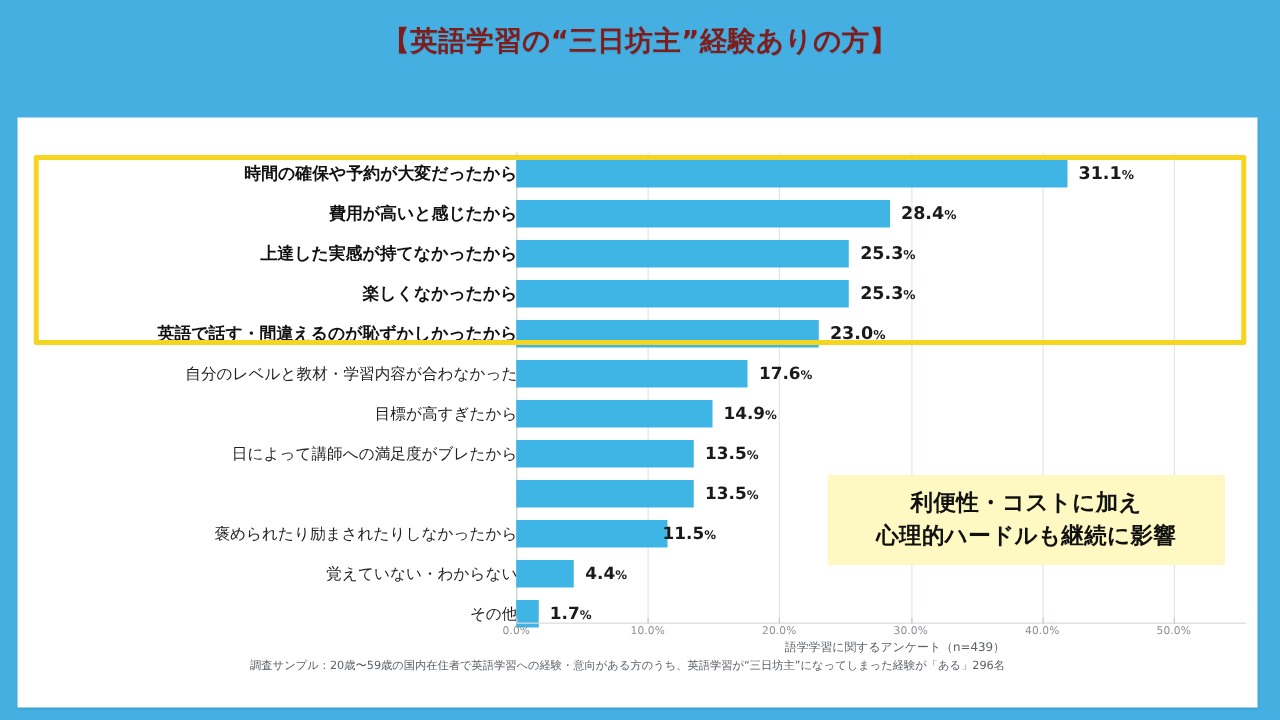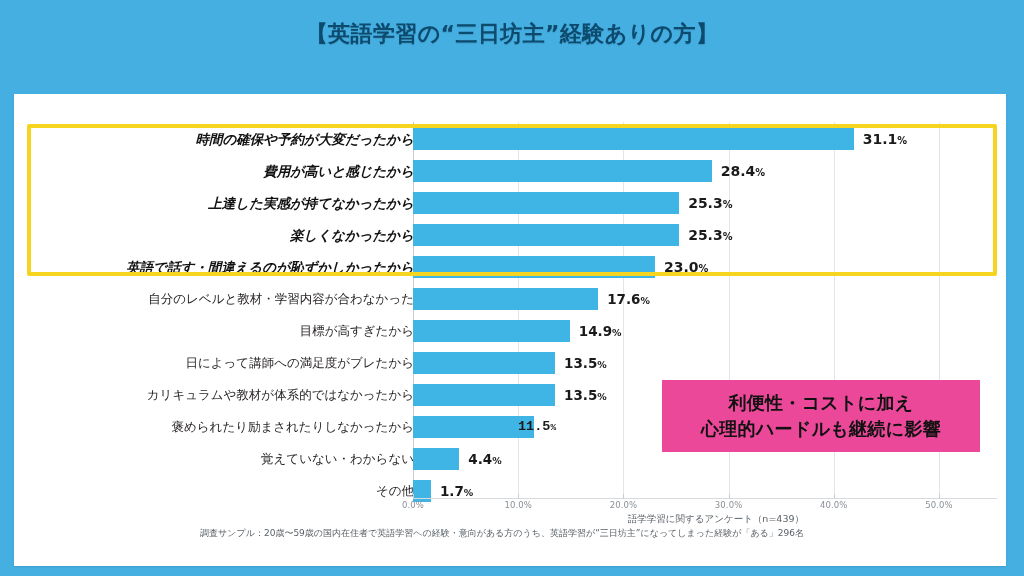--- a/index.html
+++ b/index.html
@@ -8,21 +8,21 @@
     overflow: hidden;
     font-family: "DejaVu Sans", "Liberation Sans", sans-serif;
   }
   body { background: #45AFE2; position: relative; }
 
   
   #title-block {
     position: absolute;
     left: 0; top: 18px; width: 1024px;
     text-align: center;
-    color: #0c4a6e;
+    color: #7f1d1d;
     font-weight: bold;
     font-size: 22px;
     line-height: 31px;
     letter-spacing: 0.4px;
     text-shadow: 0 1px 1px rgba(0,0,0,0.12);
   }
   #title-block .tline { display: block; white-space: nowrap; }
   #title-line2 { font-size: 23px; }
 
   
@@ -69,21 +69,20 @@
     height: 22px; line-height: 22px;
     white-space: nowrap;
     font-size: 12.5px;
     color: #231f20;
     text-align: right;
   }
   .row.top .row-label {
     font-weight: bold;
     font-size: 13.5px;
     color: #111111;
-    font-style: italic;
   }
   .bar {
     position: absolute;
     left: 399px; top: 0;
     height: 22px;
     background: #3FB5E5;
   }
   .row.top .bar { background: #35B0E3; }
   .bar-value {
     position: absolute;
@@ -120,21 +119,21 @@
     position: absolute;
     top: 400px; width: 1px; height: 5px;
     background: #C9CDD1;
   }
 
   
   #callout {
     position: absolute;
     left: 648px; top: 286px;
     width: 318px; height: 72px;
-    background: #ec4899;
+    background: #fef9c3;
     display: flex;
     flex-direction: column;
     align-items: center;
     justify-content: center;
     text-align: center;
   }
   #callout span {
     display: block;
     color: #111111;
     font-weight: bold;
@@ -211,28 +210,27 @@
           <div class="row-label">目標が高すぎたから</div>
           <div class="bar" style="width: 156.748px; height: 22px; background: rgb(63, 181, 229);"></div>
           <div class="bar-value" style="left: 564.748px;"><span>14.9</span><span class="pct">%</span></div>
         </div>
         <div class="row low" style="top: 258px;">
           <div class="row-label">日によって講師への満足度がブレたから</div>
           <div class="bar" style="width: 142.02px; height: 22px; background: rgb(63, 181, 229);"></div>
           <div class="bar-value" style="left: 550.02px;"><span>13.5</span><span class="pct">%</span></div>
         </div>
         <div class="row low" style="top: 290px;">
-          <div class="row-label">カリキュラムや教材が体系的ではなかったから</div>
           <div class="bar" style="width: 142.02px; height: 22px; background: rgb(63, 181, 229);"></div>
           <div class="bar-value" style="left: 550.02px;"><span>13.5</span><span class="pct">%</span></div>
         </div>
         <div class="row low" style="top: 322px;">
           <div class="row-label">褒められたり励まされたりしなかったから</div>
           <div class="bar" style="width: 120.98px; height: 22px; background: rgb(63, 181, 229);"></div>
-          <div class="bar-value" style="left: 504px; font-family: Liberation Mono, monospace;"><span>11.5</span><span class="pct">%</span></div>
+          <div class="bar-value" style="left: 516px;"><span>11.5</span><span class="pct">%</span></div>
         </div>
         <div class="row low" style="top: 354px;">
           <div class="row-label">覚えていない・わからない</div>
           <div class="bar" style="width: 46.288px; height: 22px; background: rgb(63, 181, 229);"></div>
           <div class="bar-value" style="left: 454.288px;"><span>4.4</span><span class="pct">%</span></div>
         </div>
         <div class="row low" style="top: 386px;">
           <div class="row-label">その他</div>
           <div class="bar" style="width: 17.884px; height: 22px; background: rgb(63, 181, 229);"></div>
           <div class="bar-value" style="left: 425.884px;"><span>1.7</span><span class="pct">%</span></div>

